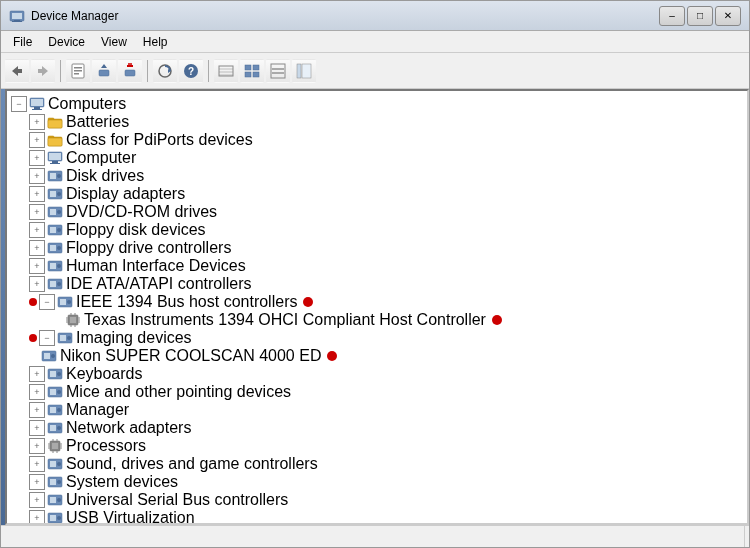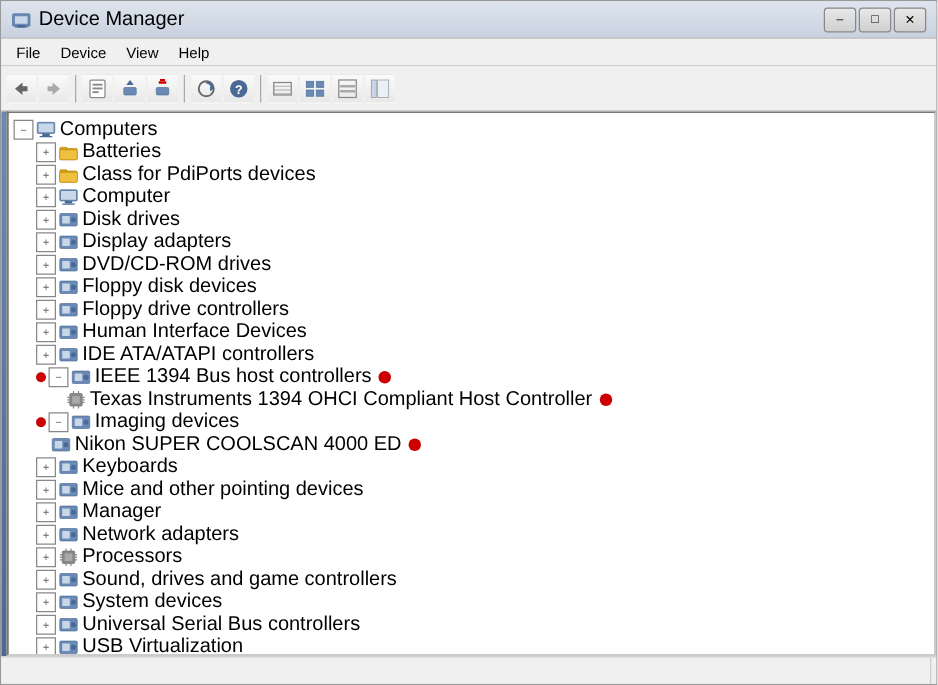--- a/index.html
+++ b/index.html
@@ -36,21 +36,21 @@
       width: 16px;
       height: 16px;
       margin-right: 6px;
       display: flex;
       align-items: center;
       justify-content: center;
     }
 
     .title-bar-text {
       flex: 1;
-      font-size: 16px;
+      font-size: 12px;
       color: #000;
       font-weight: normal;
     }
 
     .title-bar-controls {
       display: flex;
       gap: 2px;
     }
 
     .title-btn {
@@ -437,21 +437,21 @@
           <span class="tree-icon">
             <svg width="16" height="16" viewBox="0 0 16 16">
       <rect x="1" y="3" width="14" height="10" rx="1" fill="#6a8ab5" stroke="#4a6a95" stroke-width="0.5"></rect>
       <rect x="3" y="5" width="6" height="6" fill="#c8d8e8"></rect>
       <circle cx="12" cy="8" r="2" fill="#4a6a95"></circle>
     </svg>
           </span>
           <span class="tree-label">IEEE 1394 Bus host controllers</span>
           <span style="width: 10px; height: 10px; background: rgb(204, 0, 0); border-radius: 50%; display: inline-block; margin-left: 6px; flex-shrink: 0;"></span>
         </div>
-        <div class="tree-item" style="padding-left: 28px;">
+        <div class="tree-item" style="padding-left: 40px;">
           <span class="expander" style="width: 16px; height: 16px; display: inline-block; flex-shrink: 0; margin-right: 2px;"></span>
           <span class="tree-icon">
             <svg width="16" height="16" viewBox="0 0 16 16">
       <rect x="3" y="3" width="10" height="10" rx="1" fill="#888" stroke="#666" stroke-width="0.5"></rect>
       <rect x="5" y="5" width="6" height="6" fill="#aaa"></rect>
       <line x1="1" y1="6" x2="3" y2="6" stroke="#888" stroke-width="1"></line>
       <line x1="1" y1="8" x2="3" y2="8" stroke="#888" stroke-width="1"></line>
       <line x1="1" y1="10" x2="3" y2="10" stroke="#888" stroke-width="1"></line>
       <line x1="13" y1="6" x2="15" y2="6" stroke="#888" stroke-width="1"></line>
       <line x1="13" y1="8" x2="15" y2="8" stroke="#888" stroke-width="1"></line>

